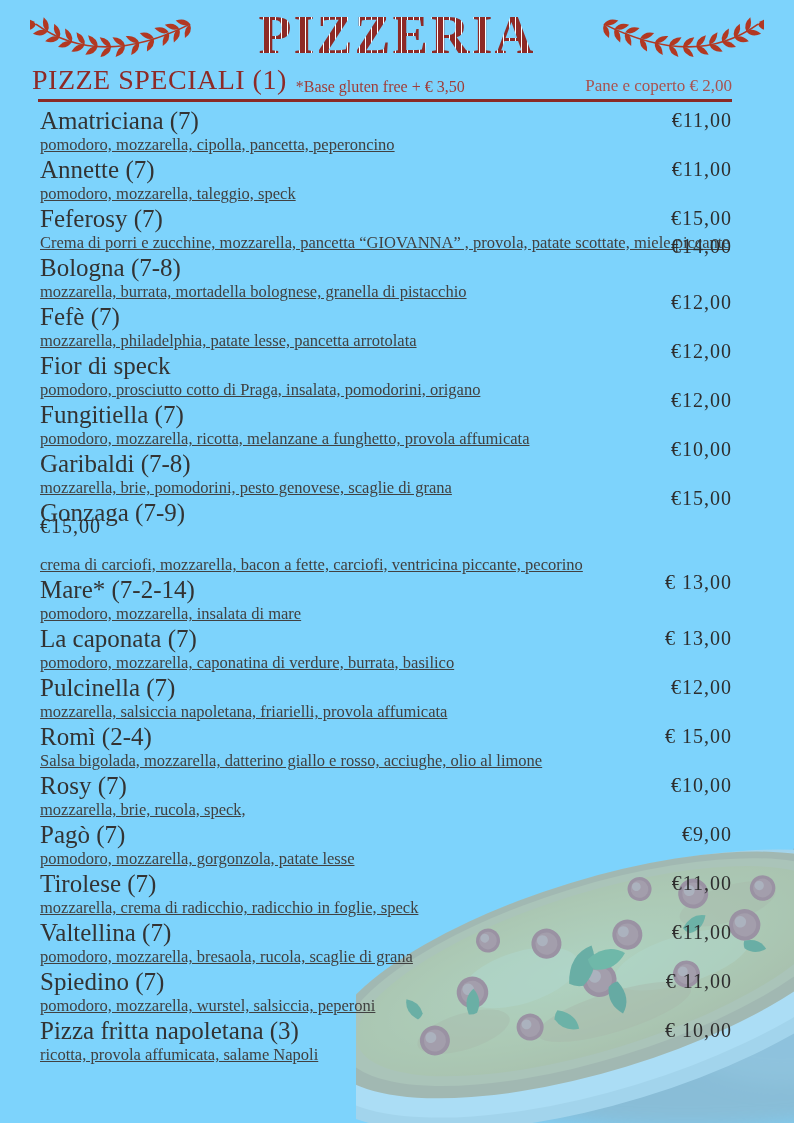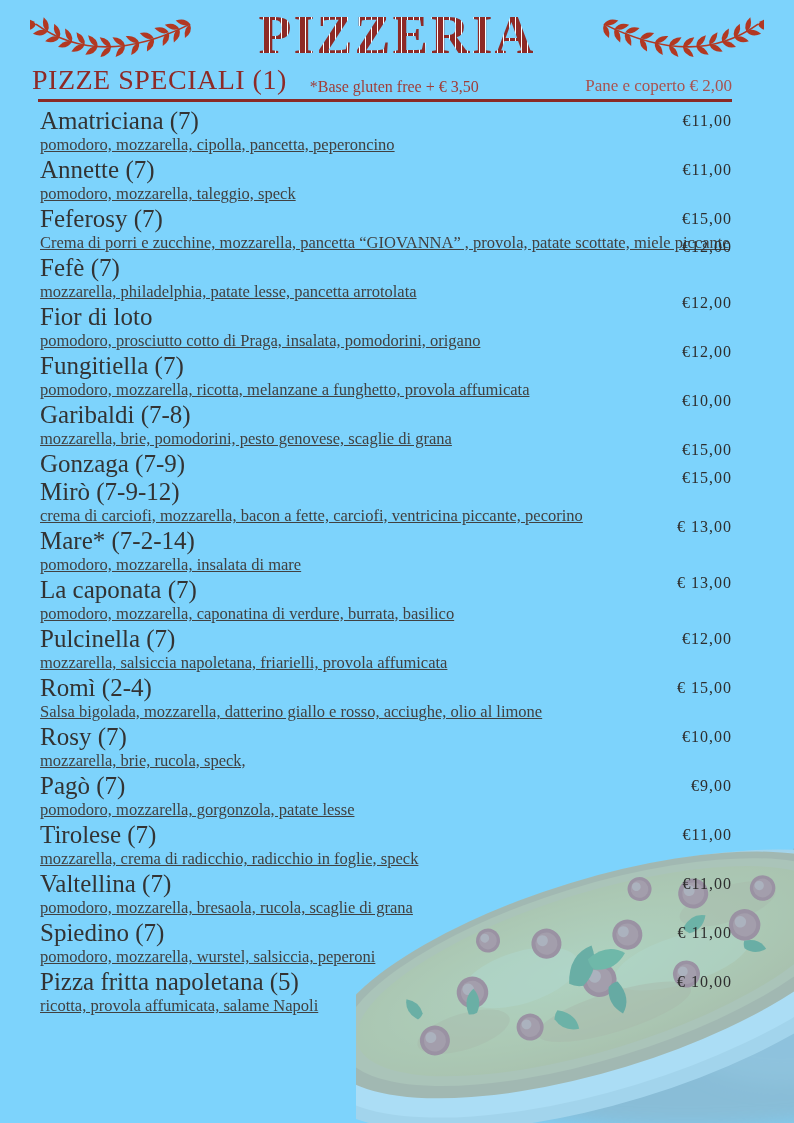--- a/index.html
+++ b/index.html
@@ -26,30 +26,30 @@
   }
   .laurel { position:absolute; top:8px; width:168px; height:56px; }
   .laurel.left  { left:30px; }
   .laurel.right { right:30px; }
   .laurel .leaves { fill:var(--laurel-red,#b23822); }
   .laurel .stem   { stroke:var(--laurel-red,#9c2c1c); stroke-width:1.6; fill:none; }
 
   
   .subheader { display:flex; align-items:flex-end; padding:0 62px 0 32px; margin-top:-4px; }
   .section-title { font-size:28px; letter-spacing:.5px; color:var(--accent,#8e2a26); white-space:nowrap; }
-  .gluten-note   { font-size:16px; margin-left:23px; color:var(--note-red,#9f3d38); white-space:nowrap; }
+  .gluten-note   { font-size:16px; margin-left:9px; color:var(--note-red,#9f3d38); white-space:nowrap; }
   .cover-note    { margin-left:auto; font-size:17px; color:var(--cover-red,#a85350); white-space:nowrap;margin-top:16px; }
   .rule { height:3px; background:var(--rule,#8b2a26); margin:3px 62px 0 38px; }
 
   
   .menu { padding:5px 62px 0 40px; }
   .menu-item { margin-bottom:1px; }
   .menu-item .row { display:flex; justify-content:space-between; align-items:center; }
   .item-name  { font-size:25px; line-height:27px; color:var(--text-dark,#333333); white-space:nowrap; }
-  .item-price { font-size:16px; line-height:27px; letter-spacing:1px; color:#2e2e2e; white-space:nowrap; }
+  .item-price { font-size:20px; line-height:27px; letter-spacing:1px; color:#2e2e2e; white-space:nowrap; }
   .item-desc  { font-size:16.5px; line-height:21px; color:var(--desc-gray,#414141);text-decoration:underline; }
   
   .menu .menu-item:nth-child(4) .item-price { transform:translateY(-21px); }
   .menu .menu-item:nth-child(5) .item-price,
   .menu .menu-item:nth-child(6) .item-price,
   .menu .menu-item:nth-child(7) .item-price,
   .menu .menu-item:nth-child(8) .item-price,
   .menu .menu-item:nth-child(9) .item-price,
   .menu .menu-item:nth-child(10) .item-price { transform:translateY(-14px); }
   .menu .menu-item:nth-child(11) .item-price { transform:translateY(-7px); }
@@ -221,32 +221,39 @@
   </div>
 
   <div class="menu-item">
     <div class="row">
       <span class="item-name">Feferosy (7)</span>
       <span class="item-price">€15,00</span>
     </div>
     <div class="item-desc">Crema di porri e zucchine, mozzarella, pancetta “GIOVANNA” , provola, patate scottate, miele piccante</div>
   </div>
 
+  <div class="menu-item">
+    <div class="row">
+      <span class="item-name">Bologna (7-8)</span>
+      <span class="item-price">€14,00</span>
+    </div>
+    <div class="item-desc">mozzarella, burrata, mortadella bolognese, granella di pistacchio</div>
+  </div>
 
   <div class="menu-item">
     <div class="row">
       <span class="item-name">Fefè (7)</span>
       <span class="item-price">€12,00</span>
     </div>
     <div class="item-desc">mozzarella, philadelphia, patate lesse, pancetta arrotolata</div>
   </div>
 
   <div class="menu-item">
     <div class="row">
-      <span class="item-name">Fior di loto</span>
+      <span class="item-name">Fior di speck</span>
       <span class="item-price">€12,00</span>
     </div>
     <div class="item-desc">pomodoro, prosciutto cotto di Praga, insalata, pomodorini, origano</div>
   </div>
 
   <div class="menu-item">
     <div class="row">
       <span class="item-name">Fungitiella (7)</span>
       <span class="item-price">€12,00</span>
     </div>
@@ -263,21 +270,20 @@
 
   <div class="menu-item">
     <div class="row">
       <span class="item-name">Gonzaga (7-9)</span>
       <span class="item-price">€15,00</span>
     </div>
   </div>
 
   <div class="menu-item">
     <div class="row">
-      <span class="item-name">Mirò (7-9-12)</span>
       <span class="item-price">€15,00</span>
     </div>
     <div class="item-desc">crema di carciofi, mozzarella, bacon a fette, carciofi, ventricina piccante, pecorino</div>
   </div>
 
   <div class="menu-item">
     <div class="row">
       <span class="item-name">Mare* (7-2-14)</span>
       <span class="item-price">€ 13,00</span>
     </div>
@@ -343,20 +349,20 @@
   <div class="menu-item">
     <div class="row">
       <span class="item-name">Spiedino (7)</span>
       <span class="item-price">€ 11,00</span>
     </div>
     <div class="item-desc">pomodoro, mozzarella, wurstel, salsiccia, peperoni</div>
   </div>
 
   <div class="menu-item">
     <div class="row">
-      <span class="item-name">Pizza fritta napoletana (5)</span>
+      <span class="item-name">Pizza fritta napoletana (3)</span>
       <span class="item-price">€ 10,00</span>
     </div>
     <div class="item-desc">ricotta, provola affumicata, salame Napoli</div>
   </div>
 </div>
   </div>
 </div>
 
 </body></html>

